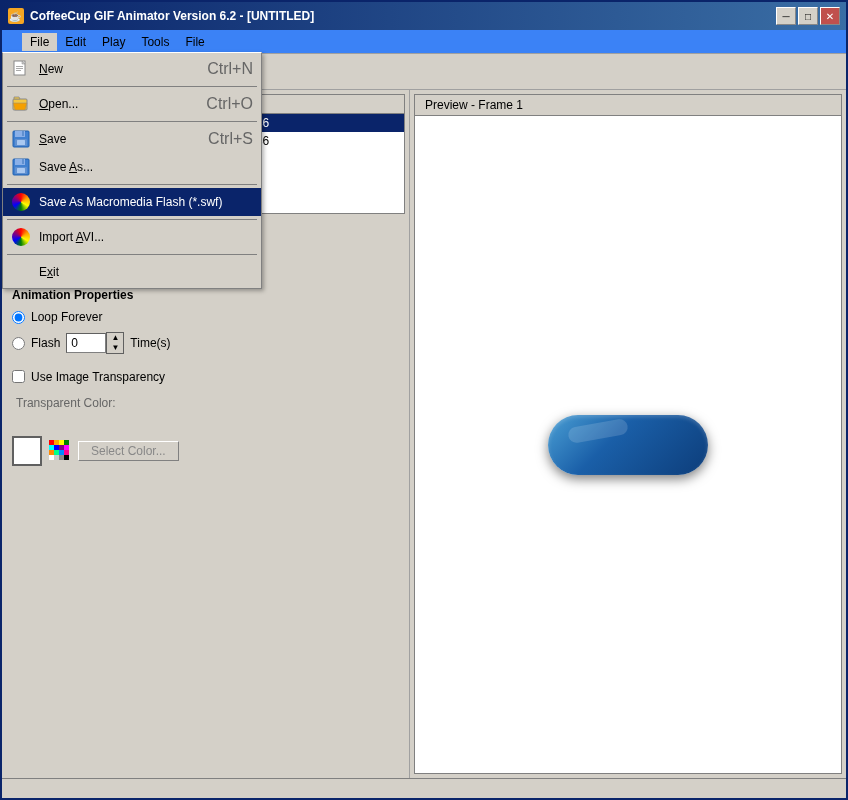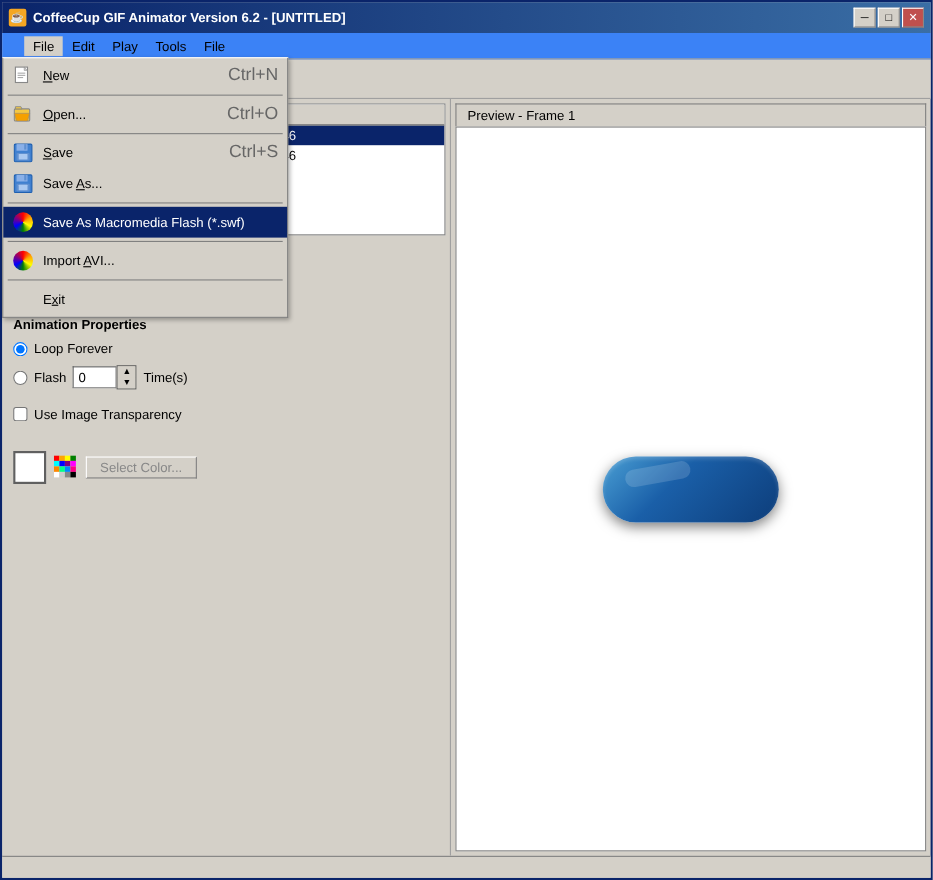--- a/index.html
+++ b/index.html
@@ -560,20 +560,23 @@
             </div>
           </div>
           <span>Time(s)</span>
         </div>
 
         <div class="checkbox-row" style="margin-top:8px;">
           <input type="checkbox" style="">
           <span>Use Image Transparency</span>
         </div>
 
+        <div style="margin-left:4px; color:#666; margin-top:4px;">
+          <span>Transparent Color:</span>
+        </div>
 
         <div class="color-row">
           <div class="color-box"></div>
           <div class="color-palette-icon">
             <svg width="22" height="22" viewBox="0 0 22 22">
               <rect x="0" y="0" width="5" height="5" fill="red"></rect>
               <rect x="5" y="0" width="5" height="5" fill="orange"></rect>
               <rect x="10" y="0" width="5" height="5" fill="yellow"></rect>
               <rect x="15" y="0" width="5" height="5" fill="green"></rect>
               <rect x="0" y="5" width="5" height="5" fill="cyan"></rect>

